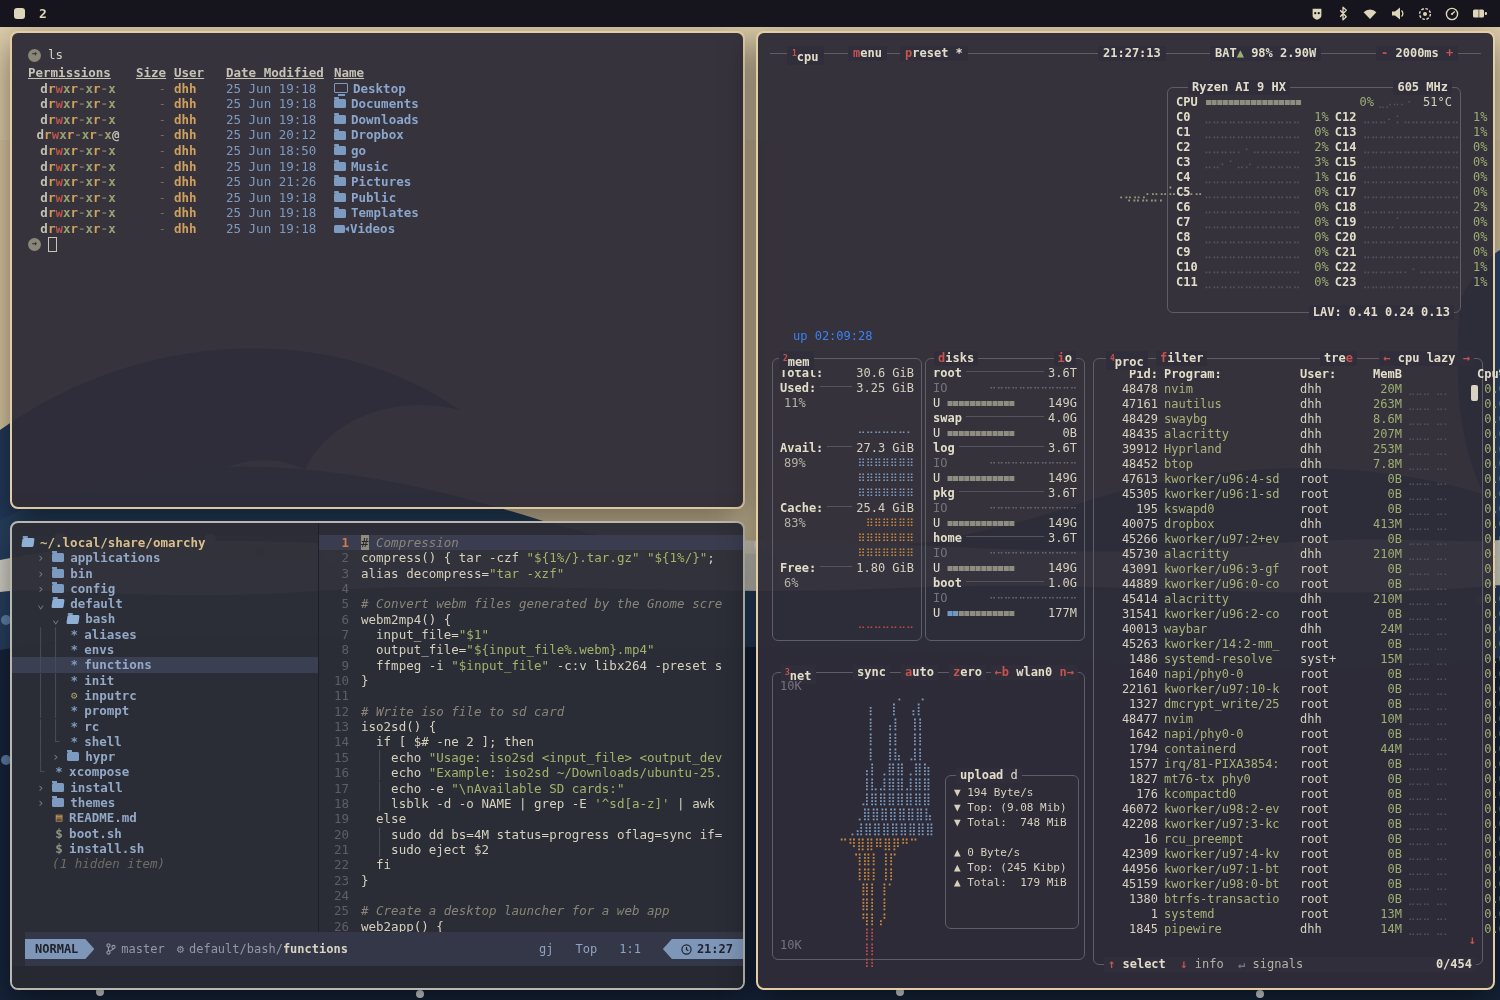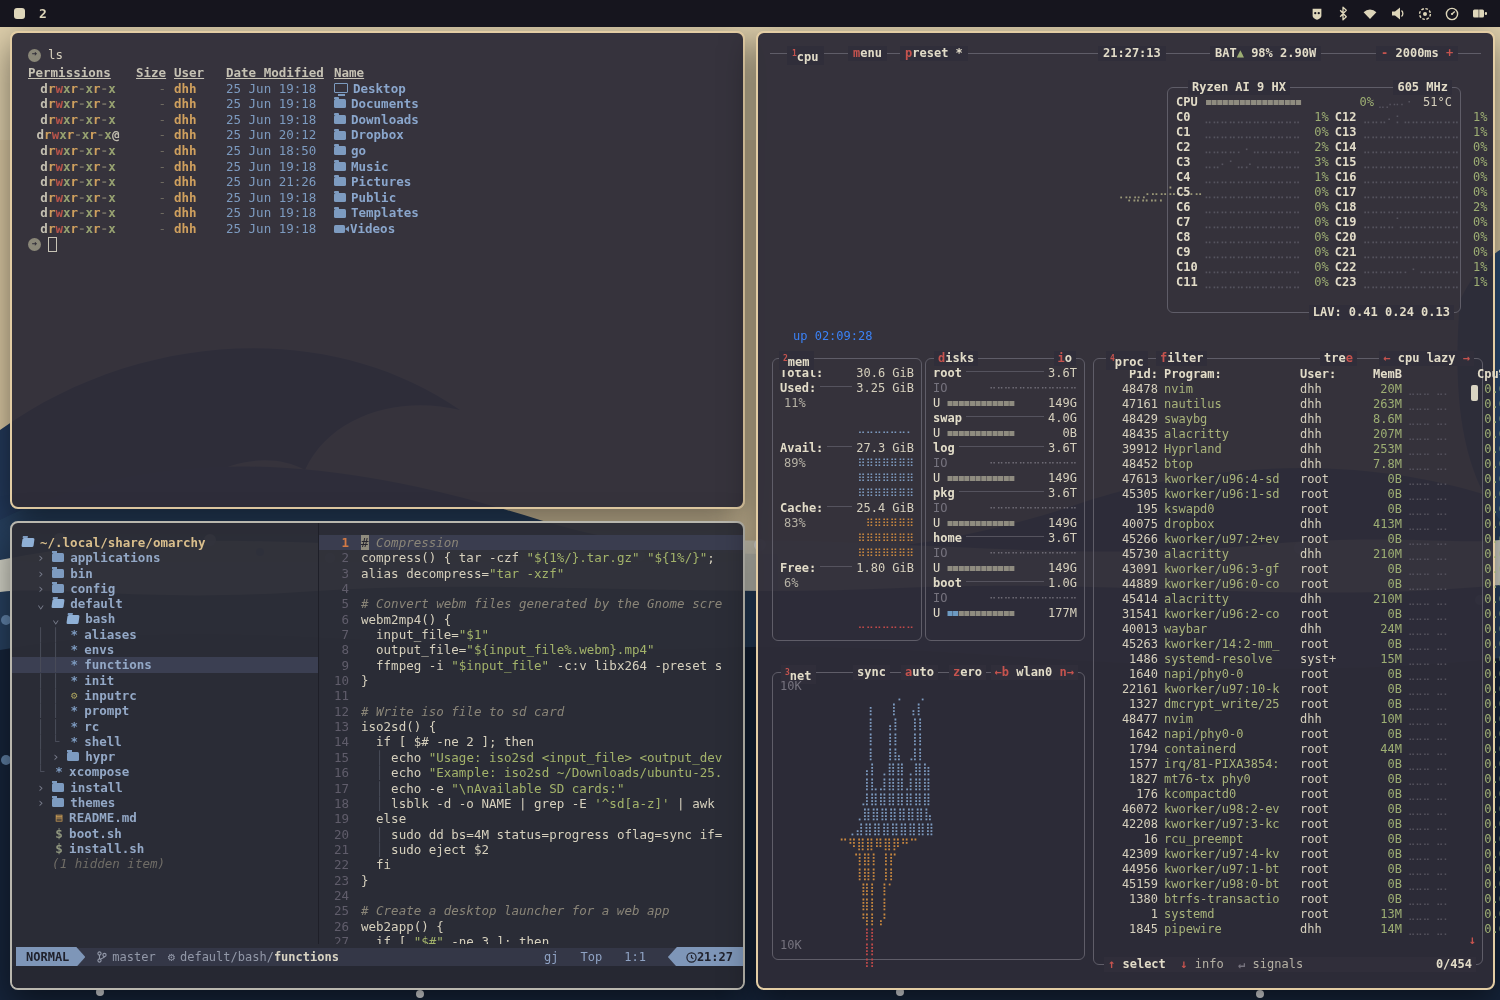--- a/index.html
+++ b/index.html
@@ -68,25 +68,25 @@
   .code-row{display:flex;height:15.35px;white-space:pre;}
   .code-row.cur{background:#3a3d4f;}
   .lnum{width:30px;padding-right:12px;text-align:right;color:#605d6b;flex:0 0 30px;}
   .code-row.cur .lnum{color:#d37a45;font-weight:bold;}
   .seg-c{color:#8a8578;font-style:italic;}
   .seg-t{color:#d6d0bd;}
   .seg-s{color:#a3b36a;}
   .seg-g{color:#4a4d5a;}
   .seg-cursor{background:#8f8b7d;color:#26252e;}
 
-  .ed-status{position:absolute;left:4px;right:0;bottom:22px;height:18px;background:#343747;display:flex;align-items:center;
+  .ed-status{position:absolute;left:13px;right:0;bottom:22px;height:34px;background:#343747;display:flex;align-items:center;
              font-size:12px;color:#9298a8;gap:12px;}
   .mode-chip{background:#7e96b8;color:#20222d;font-weight:bold;padding:3px 16px 3px 10px;
              clip-path:polygon(0 0,calc(100% - 9px) 0,100% 50%,calc(100% - 9px) 100%,0 100%);}
-  .time-chip{background:#7e96b8;color:#20222d;font-weight:bold;padding:3px 10px 3px 18px;display:flex;align-items:center;
+  .time-chip{background:#7e96b8;color:#20222d;font-weight:bold;padding:3px 10px 3px 18px;display:flex;align-items:center;gap:5px;
              clip-path:polygon(9px 0,100% 0,100% 100%,9px 100%,0 50%);}
   .st-right{margin-left:auto;display:flex;align-items:center;gap:22px;color:#8fa3c4;}
   .st-file{color:#d8d3c2;font-weight:bold;}
   .st-item{display:flex;align-items:center;gap:5px;}
   .ed-cmdline{position:absolute;left:0;right:0;bottom:0;height:22px;background:#262832;border-radius:0 0 6px 6px;}
 
   
   .btop-content{position:absolute;inset:0;font-size:12px;line-height:15px;color:#d6d0bd;}
   .btop-topline{position:absolute;left:12px;right:12px;top:20px;border-top:1px solid #5f5d68;}
   .btab{position:absolute;top:13px;background:#302e3a;padding:0 5px;font-weight:bold;color:#e2dcc8;white-space:pre;text-align:center;}
@@ -648,20 +648,32 @@
  ⢀⣼⣿⣿⣿⣿⣿⣿⣿⣿</pre>
       <pre class="netg" id="net-up-o" style="left:66px;top:164px;color:#c9883f">⠉⠻⣿⣿⠿⣿⡿⠛⠉
   ⢹⣿⡇⢸⡏
   ⢸⣿⡇⢸⡇
    ⣿⡇⢸⠁
    ⣿⡇⢸
    ⢻⡇⡜</pre>
       <pre class="netg" id="net-up-r" style="left:66px;top:254px;color:#c14a4a">   ⢸⡇
    ⢸⡇
    ⠸⠇</pre>
+      <div class="bbox" style="left:172px;top:102px;width:134px;height:154px;background:rgba(46,44,55,0.9)">
+        <span class="btitle" style="left:10px"><span>upload</span> <span style="font-weight:normal">d</span></span>
+        <div id="net-stats" style="padding:9px 6px 0 8px;font-size:11px">
+            <div class="brow">▼ 194 Byte/s</div>
+            <div class="brow">▼ Top: (9.08 Mib)</div>
+            <div class="brow">▼ Total:  748 MiB</div>
+            <div class="brow"></div>
+            <div class="brow">▲ 0 Byte/s</div>
+            <div class="brow">▲ Top: (245 Kibp)</div>
+            <div class="brow">▲ Total:  179 MiB</div>
+          </div>
+      </div>
     </div>
 
     <div class="bbox" style="left:335px;top:325px;width:390px;height:607px">
       <span class="btitle" style="left:12px"><span class="sup red">4</span><span>proc</span></span>
       <span class="btitle" style="left:62px"><span class="red">f</span><span>ilter</span></span>
       <span class="btitle" style="left:226px"><span>tre</span><span class="red">e</span></span>
       <span class="btitle" style="right:8px"><span class="red">←</span><span> cpu lazy </span><span class="red">→</span></span>
       <div style="padding:8px 4px 0 8px">
         <div class="proc-grid proc-head" id="proc-head"><span class="pg-pid" style="color: rgb(226, 220, 200);">Pid:</span><span class="pg-name" style="color: rgb(226, 220, 200);">Program:</span><span class="pg-user" style="color: rgb(226, 220, 200);">User:</span><span class="pg-mem" style="color: rgb(226, 220, 200);">MemB</span><span class="pg-g" style="color: rgb(226, 220, 200);"></span><span class="pg-cpu" style="color: rgb(226, 220, 200);">Cpu%</span></div>
         <div id="proc-rows">

